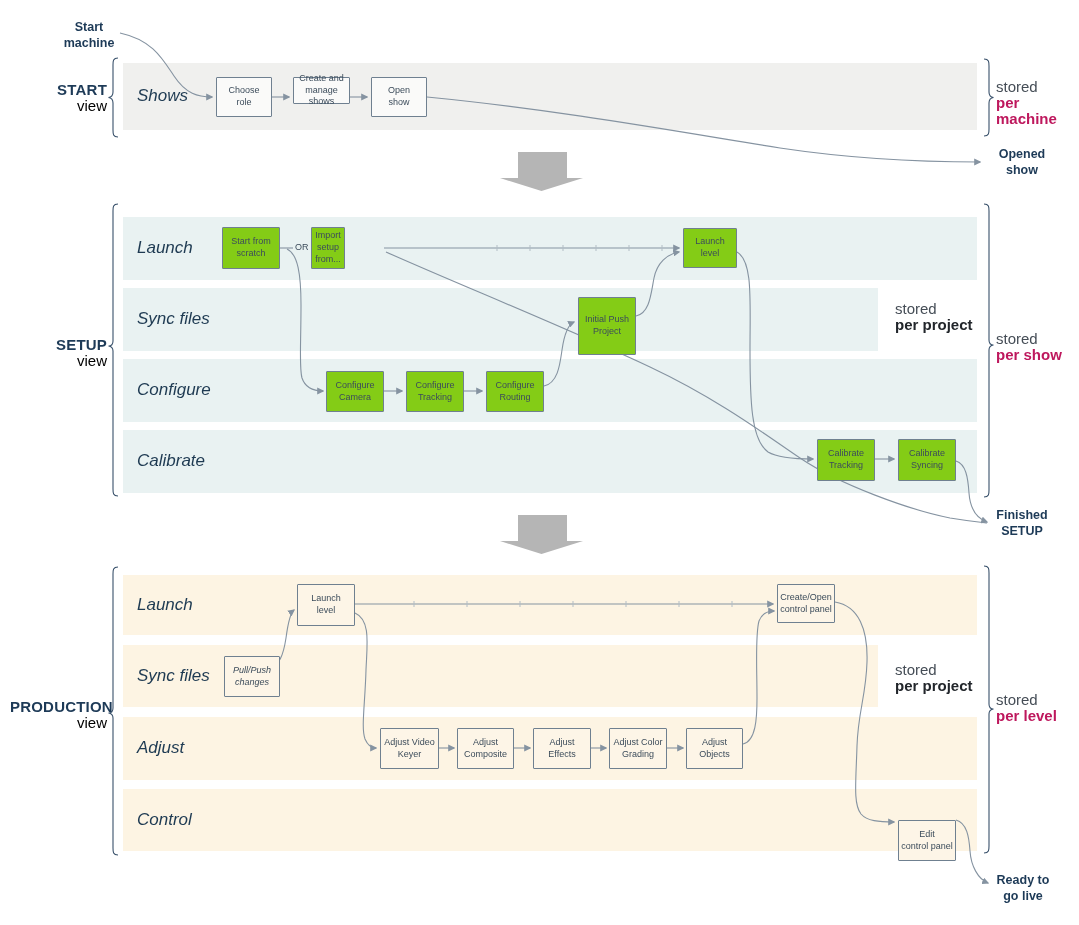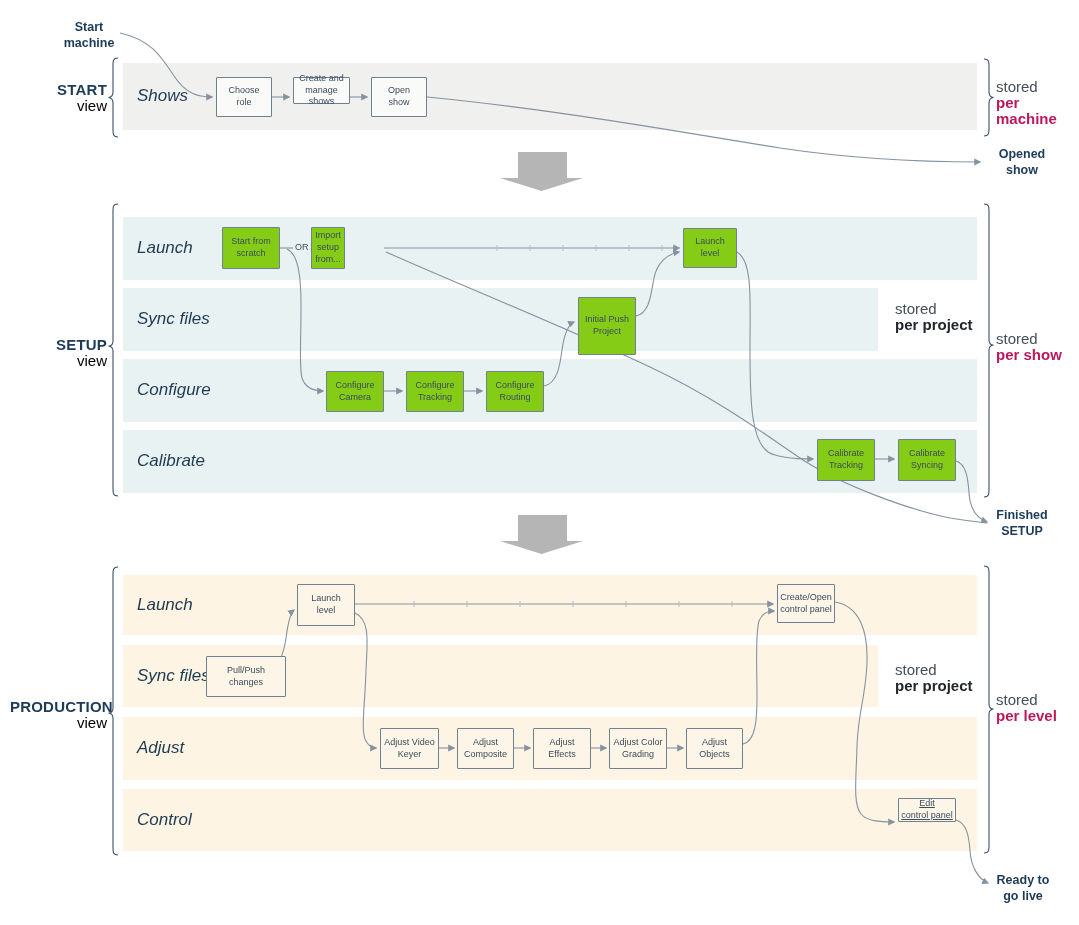--- a/index.html
+++ b/index.html
@@ -147,35 +147,35 @@
 Tracking</div>
   <div class="node setup" style="left:486px;top:371px;width:58px;height:41px;">Configure
 Routing</div>
   <div class="node setup" style="left:817px;top:439px;width:58px;height:42px;">Calibrate
 Tracking</div>
   <div class="node setup" style="left:898px;top:439px;width:58px;height:42px;">Calibrate
 Syncing</div>
 
   <div class="node prod" style="left:297px;top:584px;width:58px;height:42px;">Launch
 level</div>
-  <div class="node prod" style="left:206px;top:656px;width:80px;height:41px;">Pull/Push
+  <div class="node prod" style="left:224px;top:656px;width:56px;height:41px;font-style:italic;">Pull/Push
 changes</div>
   <div class="node prod" style="left:777px;top:584px;width:58px;height:39px;">Create/Open
 control panel</div>
   <div class="node prod" style="left:380px;top:728px;width:59px;height:41px;">Adjust Video
 Keyer</div>
   <div class="node prod" style="left:457px;top:728px;width:57px;height:41px;">Adjust
 Composite</div>
   <div class="node prod" style="left:533px;top:728px;width:58px;height:41px;">Adjust
 Effects</div>
   <div class="node prod" style="left:609px;top:728px;width:58px;height:41px;">Adjust Color
 Grading</div>
   <div class="node prod" style="left:686px;top:728px;width:57px;height:41px;">Adjust
 Objects</div>
-  <div class="node prod" style="left:898px;top:798px;width:58px;height:24px;text-decoration:underline;">Edit
+  <div class="node prod" style="left:898px;top:820px;width:58px;height:41px;">Edit
 control panel</div>
 
   <div class="ann" style="left:60px;top:20px;width:58px;">Start
 machine</div>
   <div class="ann" style="left:994px;top:147px;width:56px;">Opened
 show</div>
   <div class="ann" style="left:994px;top:508px;width:56px;">Finished
 SETUP</div>
   <div class="ann" style="left:994px;top:873px;width:58px;text-align:center;">Ready to
 go live</div>

